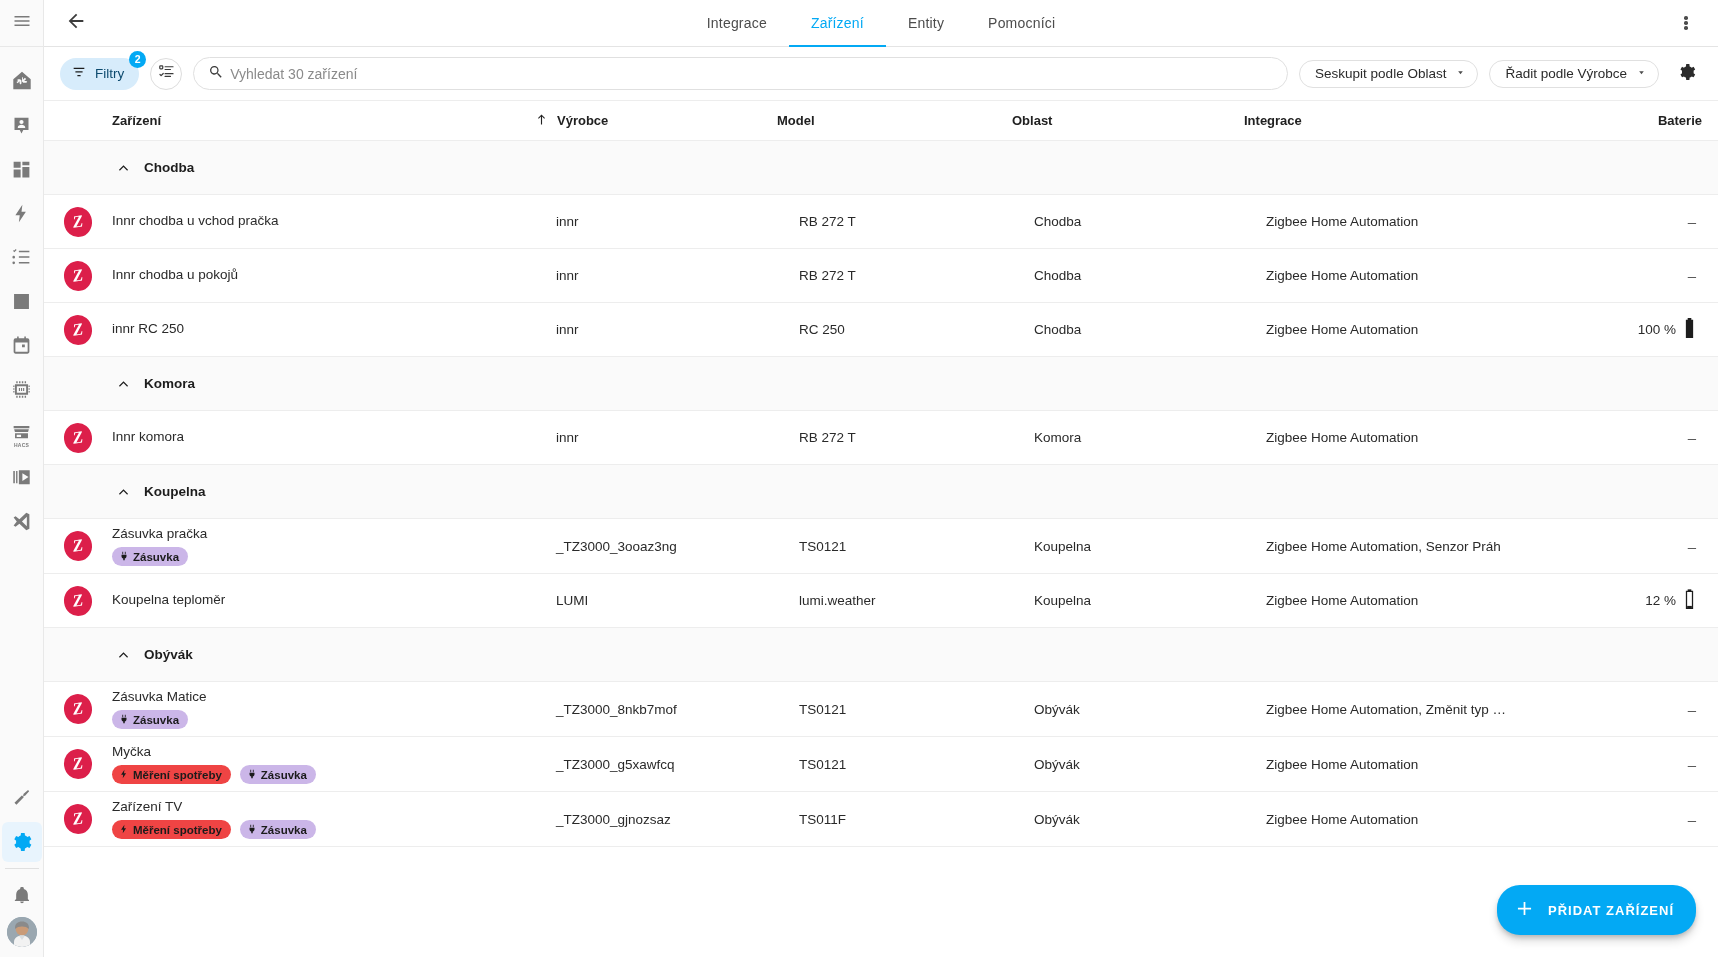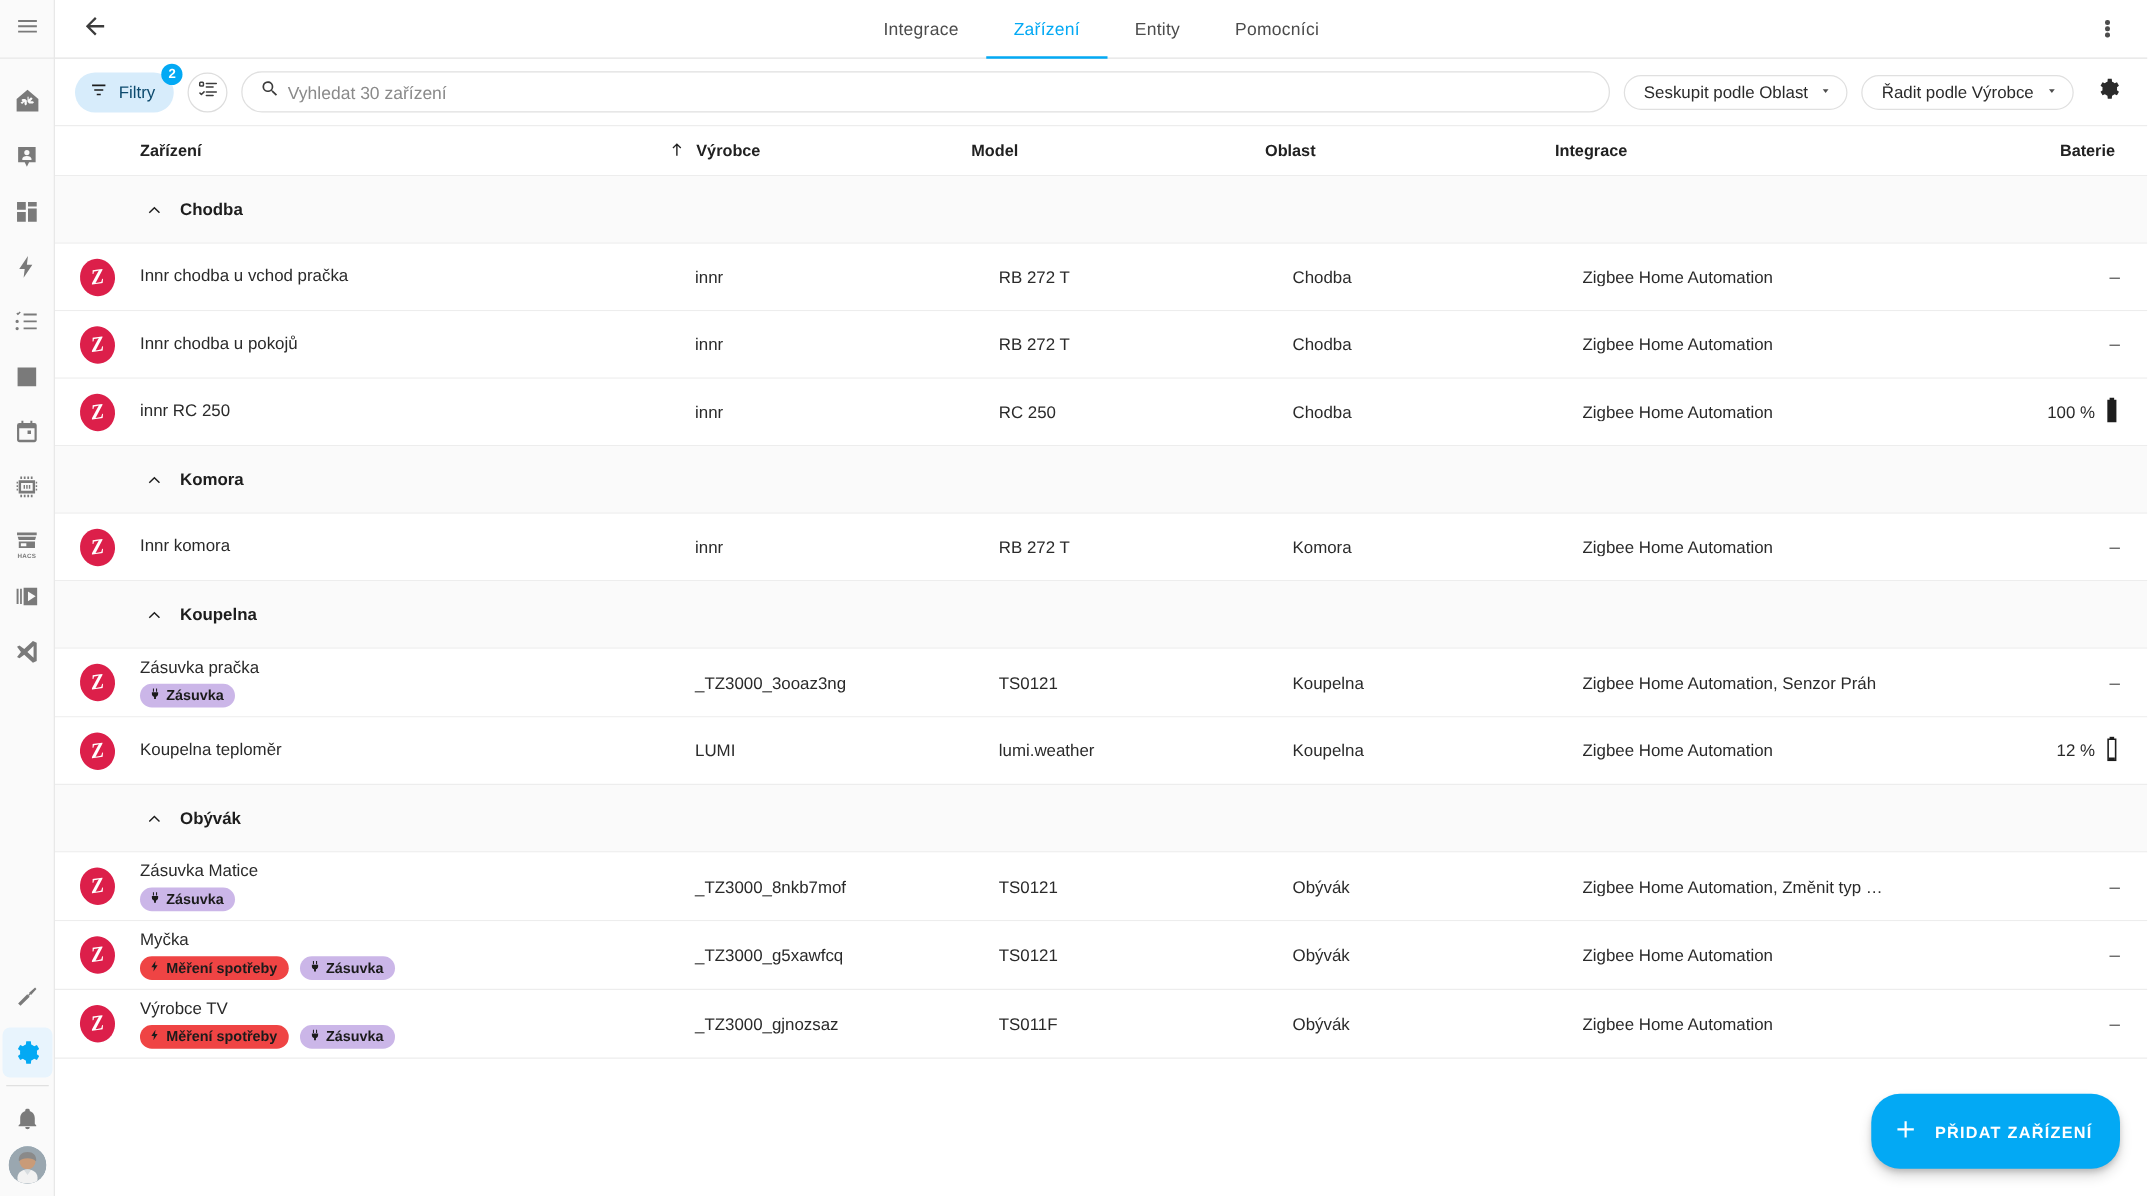--- a/index.html
+++ b/index.html
@@ -172,21 +172,21 @@
     width: 22px; margin-left: 68px; margin-right: 10px;
     display: flex; align-items: center; justify-content: center; cursor: pointer;
   }
   .c-icon { width: 68px; flex: 0 0 68px; display: flex; align-items: center; justify-content: center; }
   .c-name { flex: 0 0 444px; width: 444px; padding-right: 12px; }
   .c-maker { flex: 0 0 243px; width: 243px; }
   .c-model { flex: 0 0 235px; width: 235px; }
   .c-area  { flex: 0 0 232px; width: 232px; }
   .c-integ { flex: 1 1 auto; min-width: 0; overflow: hidden; white-space: nowrap; text-overflow: ellipsis; padding-right: 12px; }
   .c-batt  { flex: 0 0 120px; width: 120px; display: flex; align-items: center; justify-content: flex-end; gap: 7px; padding-right: 22px; }
-  .thead .c-batt { padding-right: 26px; }
+  .thead .c-batt { padding-right: 16px; }
   .thead .c-maker { display: flex; align-items: center; gap: 8px; margin-left: -22px; }
 
   .zigbee-logo {
     width: 28px; height: 30px; border-radius: 50% / 50%;
     background: #dc1f4a;
     display: flex; align-items: center; justify-content: center;
     color: #fff; font-weight: bold; font-size: 17px;
     font-style: italic; font-family: "Liberation Serif", serif;
     transform: rotate(-8deg);
   }
@@ -198,21 +198,21 @@
     font-size: 11.5px; font-weight: bold; color: #1b1b1b;
   }
   .badge.plug { background: #cbb6e8; }
   .badge.power { background: #ef4444; }
   .dash { color: #5a5a5a; font-size: 15px; }
   .batt-pct { font-size: 13.5px; color: #2a2a2a; }
 
   
   .fab {
     position: absolute; right: 22px; bottom: 22px;
-    height: 60px; padding: 0 22px 0 17px;
+    height: 50px; padding: 0 22px 0 17px;
     border-radius: 23px; background: #03a9f4;
     color: #fff; display: flex; align-items: center; gap: 13px;
     font-size: 13px; font-weight: bold; letter-spacing: 1.0px;
     box-shadow: 0 3px 5px -1px rgba(0,0,0,.2), 0 6px 10px 0 rgba(0,0,0,.14);
     cursor: pointer; border: none; z-index: 10;
     font-family: "Liberation Sans", sans-serif;
   }
 </style>
 </head>
 <body>
@@ -658,21 +658,21 @@
         <div class="c-batt">
           <span class="dash">–</span>
         </div>
       </div>
 
       <div class="row tall">
         <div class="c-icon">
             <div class="zigbee-logo">Z</div>
           </div>
         <div class="c-name">
-          <div class="dev-name">Výrobce TV</div>
+          <div class="dev-name">Zařízení TV</div>
           <div class="badges">
             <span class="badge power">
               <span>
                 <svg width="10" height="10" viewBox="0 0 24 24">
                     <path fill="#1b1b1b" d="M13 2 5 14h5l-1 8 8-12h-5z"></path>
                   </svg>
               </span>
               <span>Měření spotřeby</span>
             </span>
             <span class="badge plug">

